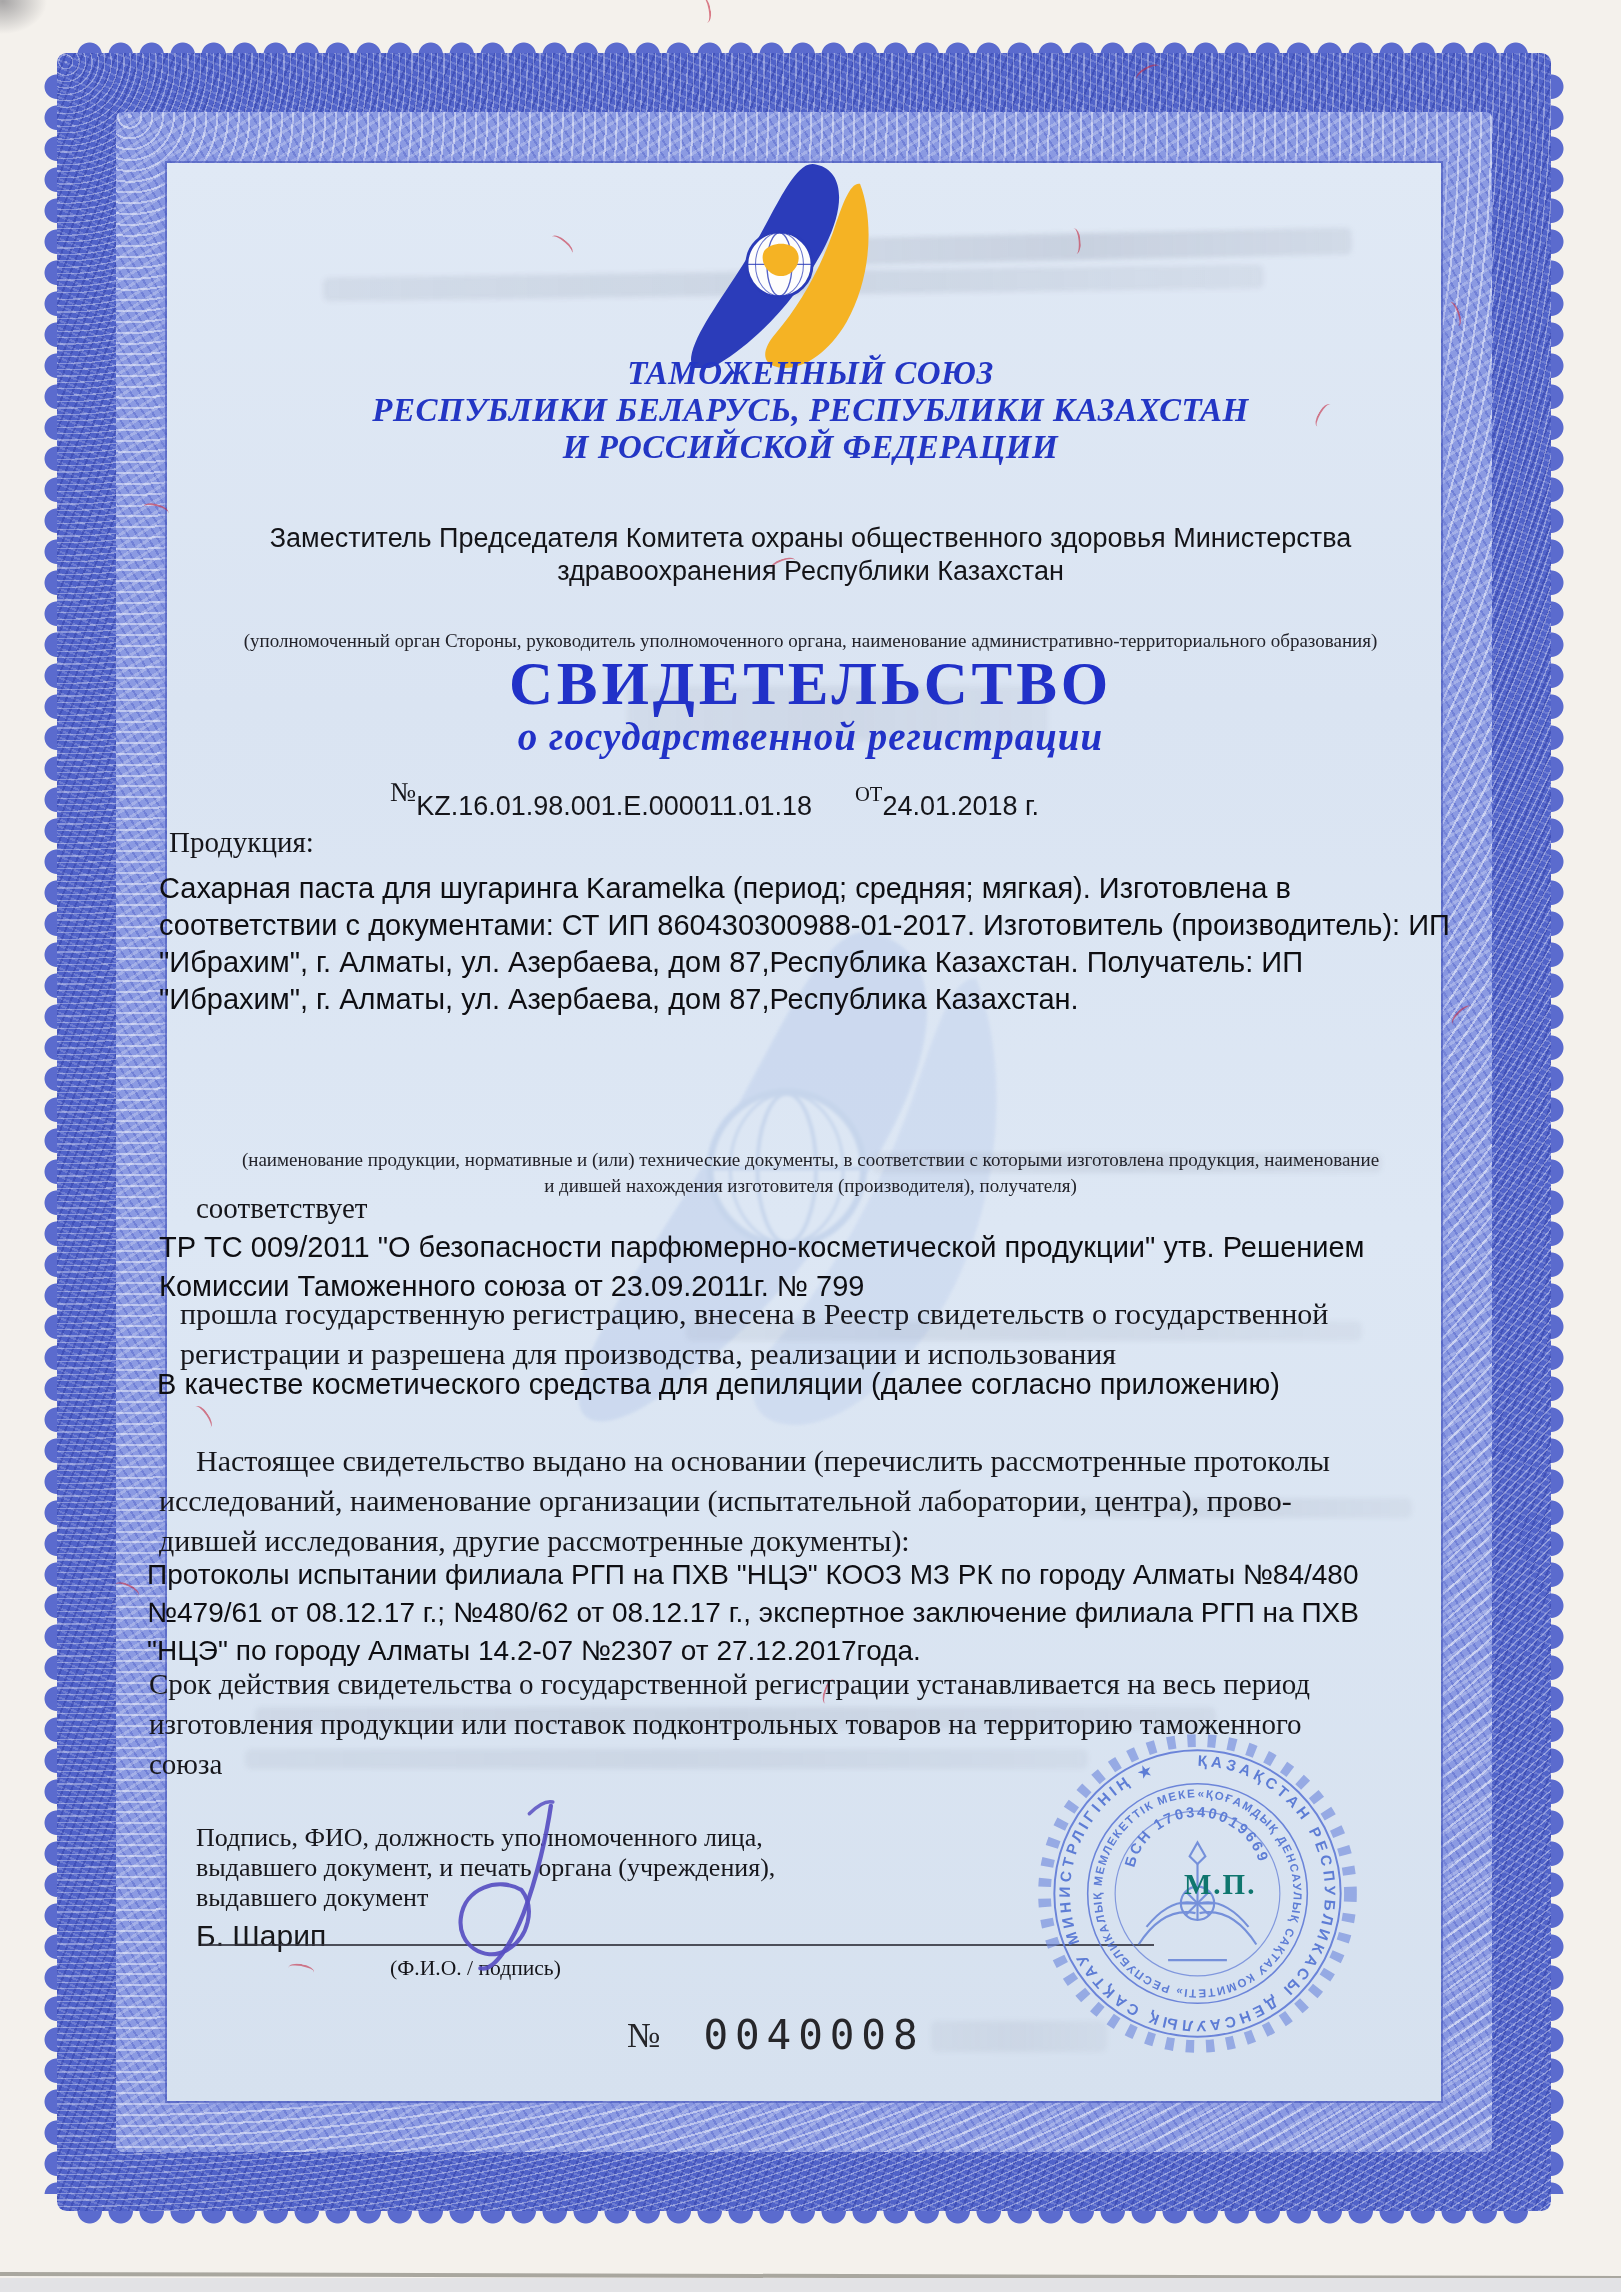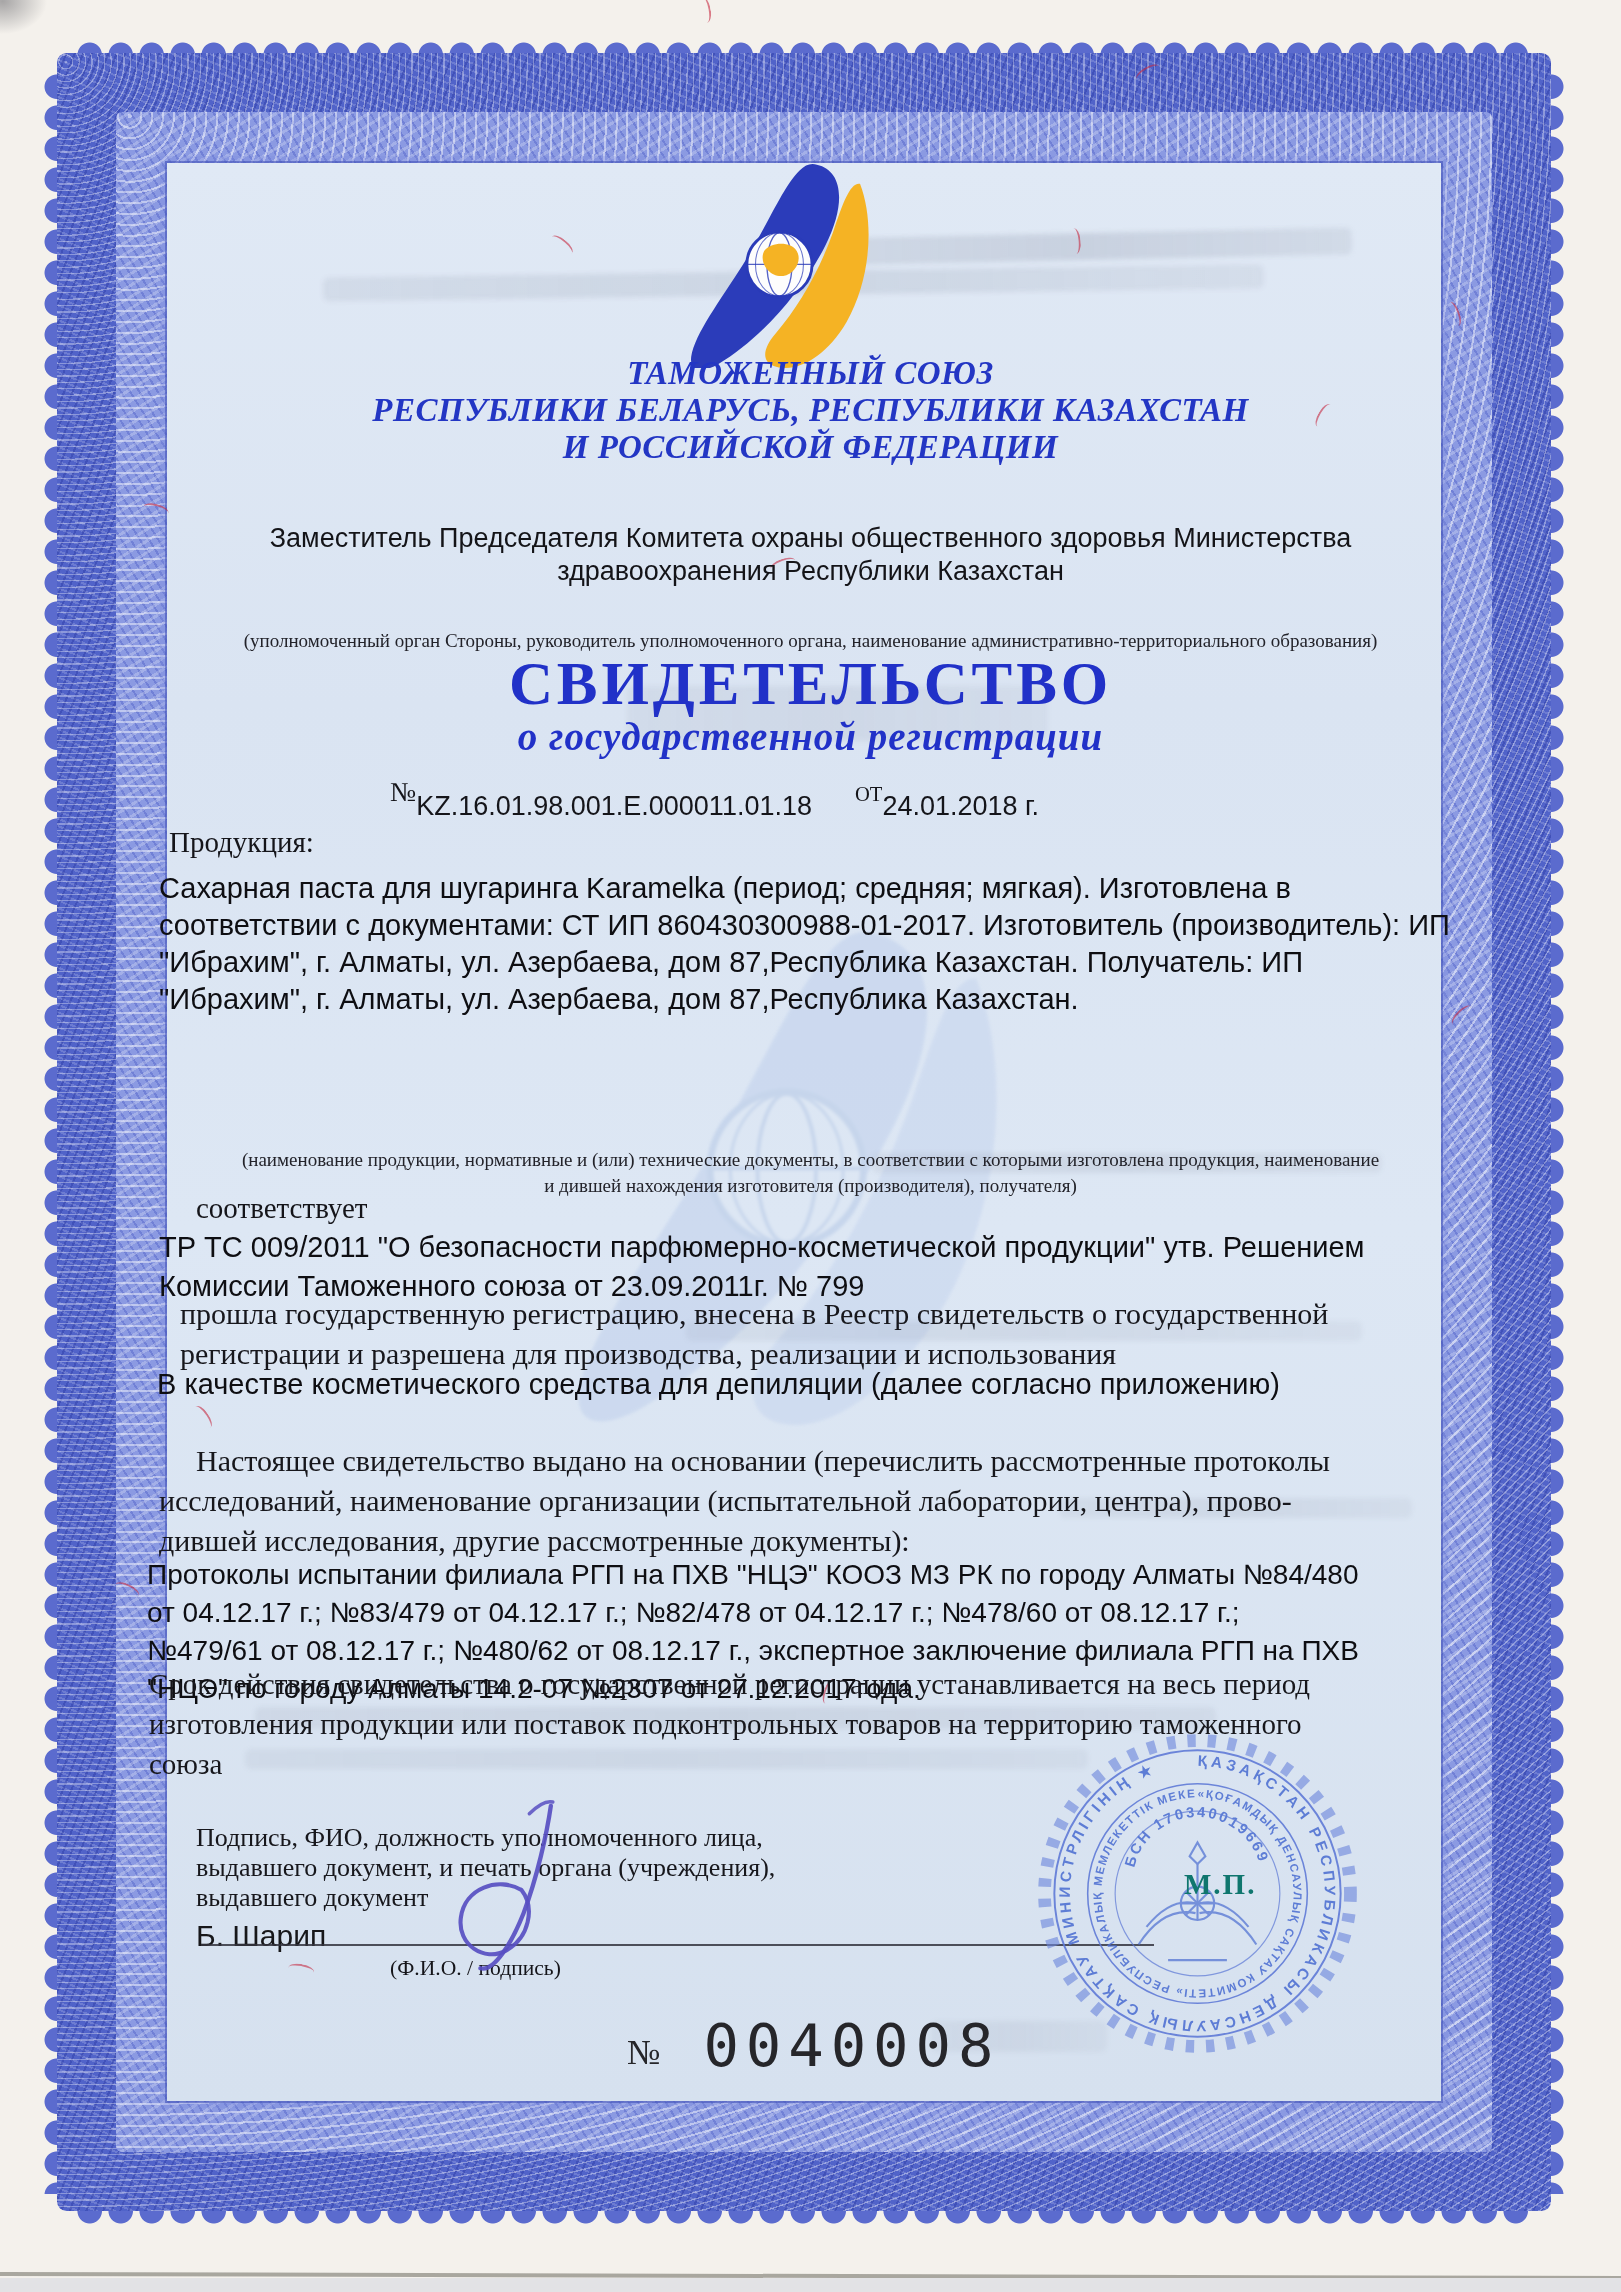--- a/index.html
+++ b/index.html
@@ -49,21 +49,21 @@
   .note{font-size:19px;line-height:26px;color:#23232a;}
   .doc-title{color:#2131c8;font-weight:bold;font-size:61px;letter-spacing:3.9px;}
   .doc-sub{color:#2131c8;font-weight:bold;font-style:italic;font-size:39px;letter-spacing:1px;}
   .body-serif{font-size:30px;line-height:40px;color:#17171c;}
   .body-sans{font-family:"Liberation Sans",sans-serif;font-size:29px;line-height:37px;color:#0e0e12;}
   .indent1{padding-left:37px;}
   .numline{font-size:27px;}
   .sig-note{font-size:26px;line-height:30px;color:#17171c;}
   .sig-line{position:absolute;z-index:6;left:201px;top:1944px;width:953px;border-top:2.2px solid #34343e;opacity:.85;}
   .mp{z-index:8;font-weight:bold;font-size:29px;letter-spacing:2px;color:#0f766e;}
-  .formno-digits{font-family:"DejaVu Sans Mono",monospace;font-size:59px;letter-spacing:6.9px;color:#26262a;}
+  .formno-digits{font-family:"DejaVu Sans Mono",monospace;font-size:41px;letter-spacing:6.9px;color:#26262a;}
   .formno-sign{font-size:35px;color:#26262a;}
 
   
   .ghost{position:absolute;z-index:3;background:linear-gradient(90deg,rgba(110,118,140,.14),rgba(110,118,140,.20),rgba(110,118,140,.12));
          filter:blur(2.5px);border-radius:5.9px;}
   .fiber{position:absolute;z-index:4;width:25.5px;height:9.8px;border-top:2px solid rgba(198,44,66,.6);border-radius:50%;}
   .smudge{position:absolute;z-index:4;left:-17.6px;top:-13.7px;width:69px;height:51px;border-radius:50%;
           background:radial-gradient(ellipse at 30% 30%,rgba(90,90,96,.5),rgba(90,90,96,0) 65%);}
   .sheet-edge{position:absolute;z-index:9;left:0;top:2274px;width:1621px;height:3.9px;background:#6c6a60;opacity:.55;transform:rotate(.15deg);}
   .sheet-below{position:absolute;z-index:9;left:0;top:2278px;width:1621px;height:14.7px;background:#e2e2e5;}
@@ -170,21 +170,20 @@
   <div class="t body-sans nowrap" style="left:157px;top:1366px;">В качестве косметического средства для депиляции (далее согласно приложению)</div>
 
   <div class="t body-serif nowrap" style="left:159px;top:1441px;">
     <div class="indent1">Настоящее свидетельство выдано на основании (перечислить рассмотренные протоколы</div>
     <div>исследований, наименование организации  (испытательной лаборатории, центра), прово-</div>
     <div>дившей исследования, другие рассмотренные документы):</div>
   </div>
 
   <div class="t body-sans nowrap" style="left:147px;top:1556px;line-height:38px;font-size:28px;">
     <div>Протоколы испытании филиала РГП на ПХВ "НЦЭ" КООЗ МЗ РК по городу Алматы №84/480</div>
-    <div>от 04.12.17 г.; №83/479 от 04.12.17 г.; №82/478 от 04.12.17 г.; №478/60 от 08.12.17 г.;</div>
     <div>№479/61 от 08.12.17 г.; №480/62 от 08.12.17 г., экспертное заключение филиала РГП на ПХВ</div>
     <div>"НЦЭ" по городу Алматы 14.2-07 №2307 от 27.12.2017года.</div>
   </div>
 
   <div class="t body-serif nowrap" style="left:149px;top:1664px;font-size:29px;">
     <div>Срок действия свидетельства о государственной регистрации устанавливается на весь период</div>
     <div>изготовления продукции или поставок подконтрольных товаров на территорию таможенного</div>
     <div>союза</div>
   </div>
 

